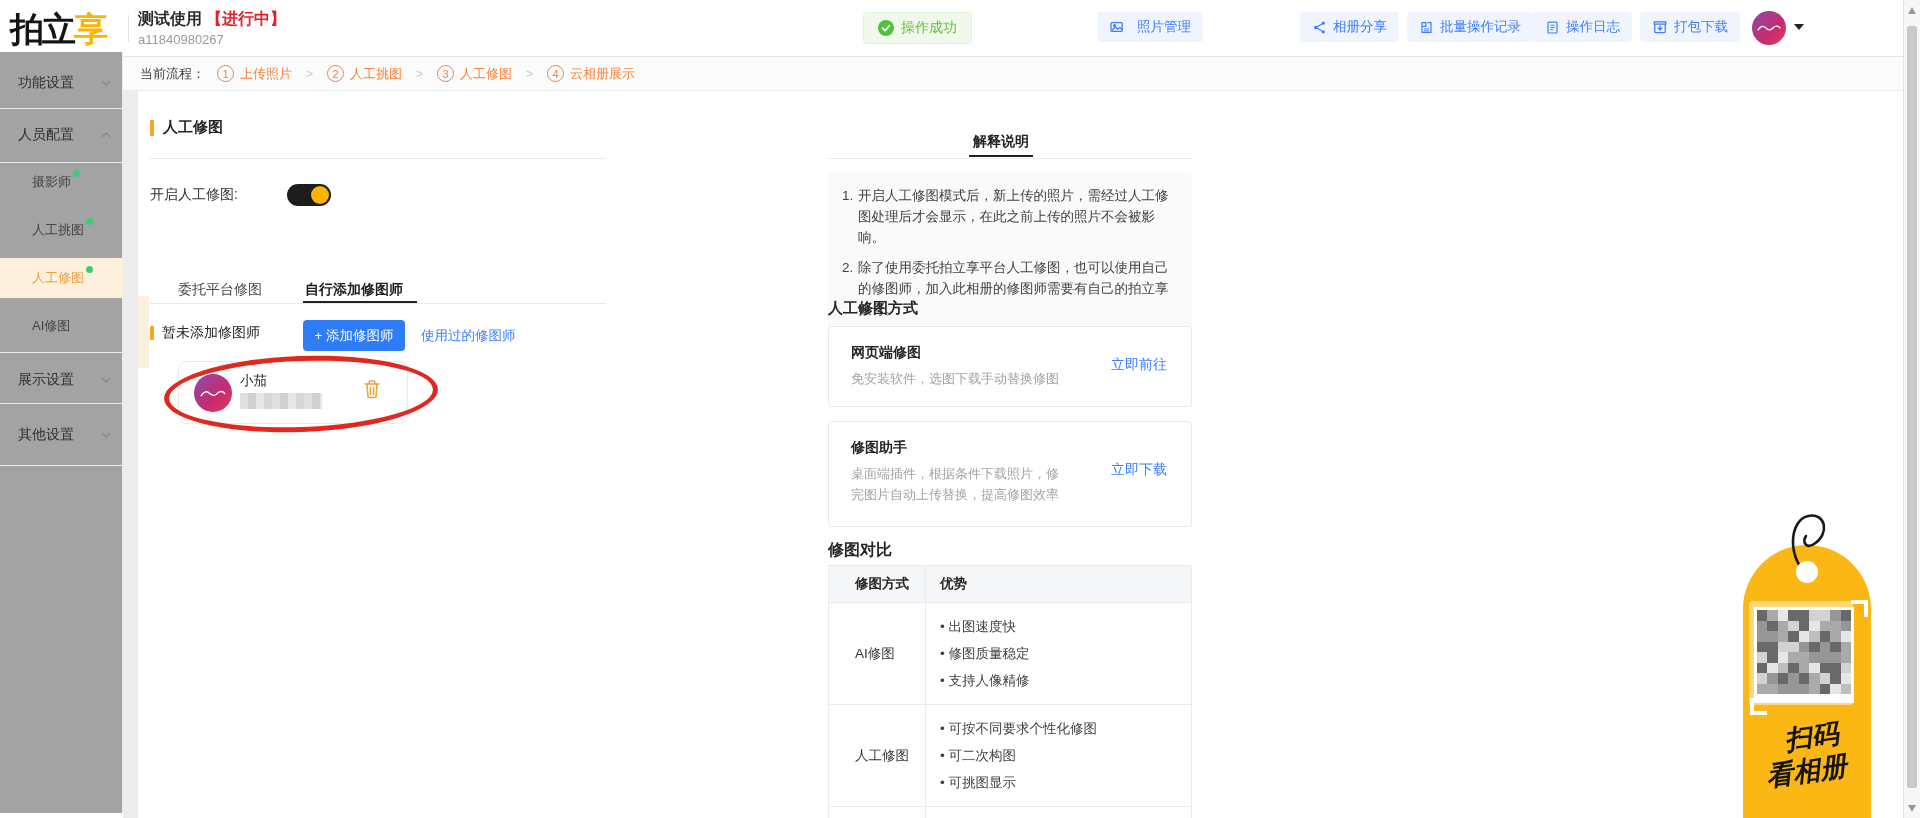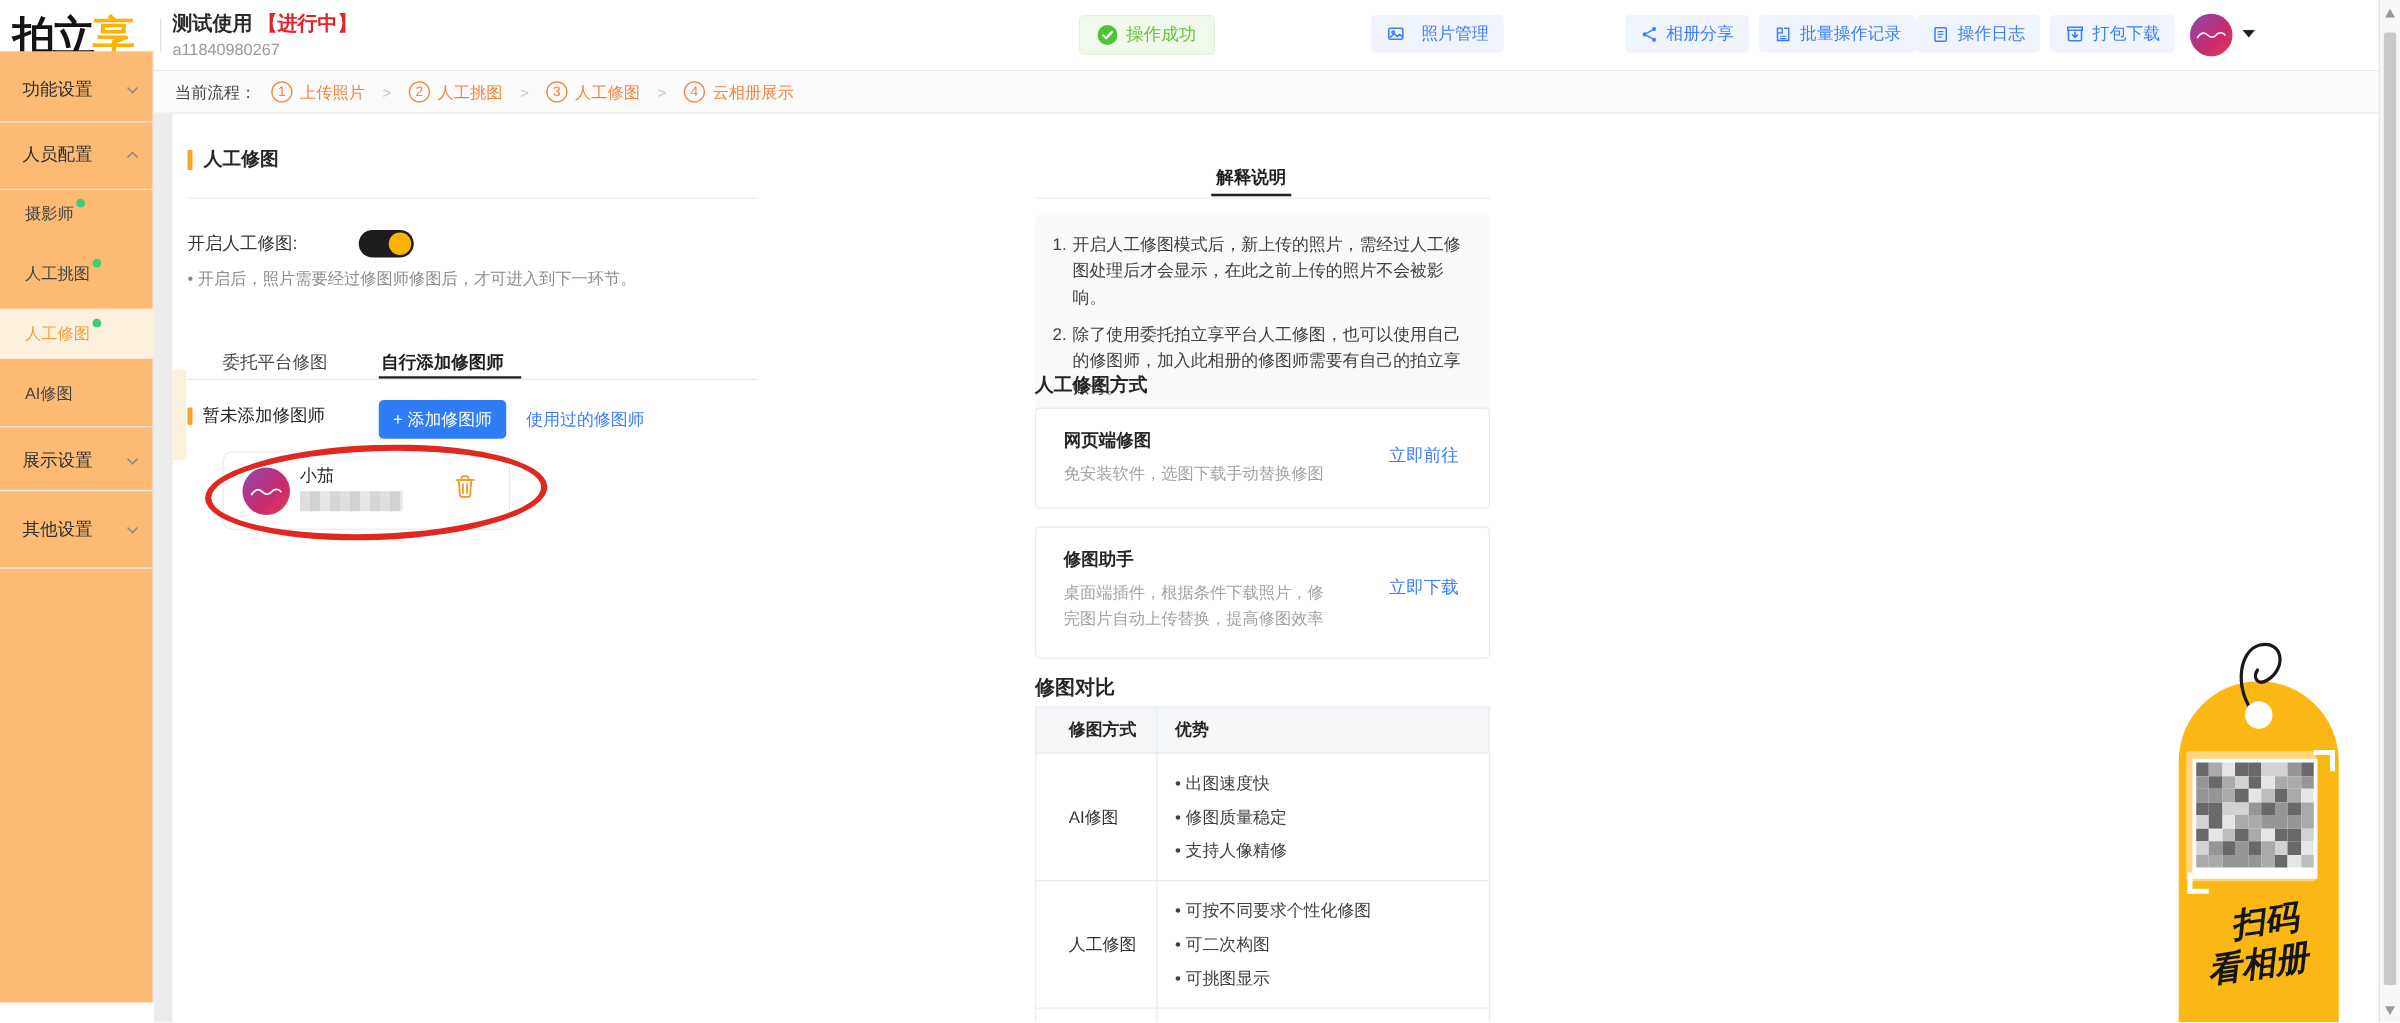--- a/index.html
+++ b/index.html
@@ -39,26 +39,26 @@
   
   .flowbar { left:123px; top:57px; width:1780px; height:34px; background:#fbfbfc; border-bottom:1px solid #ececec;
              display:flex; align-items:center; padding-left:17px; font-size:13px; }
   .flow-label { color:#444; margin-right:12px; }
   .flow-step { display:flex; align-items:center; gap:6px; color:#f7823c; }
   .flow-num { width:17px; height:17px; border:1px solid #f7823c; border-radius:50%; font-size:11px;
               display:flex; align-items:center; justify-content:center; }
   .flow-sep { color:#c8c8c8; margin:0 14px; font-size:12px; }
 
   
-  .sidebar { left:0; top:41px; width:123px; height:761px; background:#fdba74; border-right:1px solid #ececec; }
+  .sidebar { left:0; top:52px; width:123px; height:761px; background:#a3a3a3; border-right:1px solid #ececec; }
   .side-group { position:absolute; left:0; width:123px; height:32px; display:flex; align-items:center;
                 padding:0 12px 0 18px; font-size:14px; color:#2f2f2f; cursor:pointer; }
   .side-group .grow { flex:1; }
   .side-child { position:absolute; left:0; width:123px; height:32px; display:flex; align-items:center;
-                padding-left:20px; font-size:13px; color:#454545; cursor:pointer; }
+                padding-left:32px; font-size:13px; color:#454545; cursor:pointer; }
   .side-child.active { background:#fdf0dd; color:#eda23c; height:40px; }
   .side-divider { position:absolute; left:0; width:123px; height:1px; background:#ebebeb; }
   .dot { position:relative; }
   .dot::after { content:""; position:absolute; right:-9px; top:-3px; width:7px; height:7px;
                 border-radius:50%; background:#3ecc76; }
   .chev { width:10px; height:10px; }
 
   
   .gutter { left:123px; top:91px; width:15px; height:727px; background:#ececec; }
   .peach-marker { left:138px; top:296px; width:11px; height:72px; background:#fbf0dc; }
@@ -308,21 +308,20 @@
     <span class="orange-bar"></span>
     <span class="sec-title-text">人工修图</span>
   </div>
   <div class="abs hr-left"></div>
 
   <div class="abs toggle-label">开启人工修图:</div>
   <div class="abs toggle">
     <div class="toggle-knob"></div>
   </div>
 
-  <div class="abs note-gray">• 开启后，照片需要经过修图师修图后，才可进入到下一环节。</div>
 
   <div class="abs tab-left-1">委托平台修图</div>
   <div class="abs tab-left-2">自行添加修图师</div>
   <div class="abs tab-left-underline"></div>
   <div class="abs tab-left-border"></div>
 
   <div class="abs empty-row">
     <span class="orange-bar" style="height:14px;"></span>
     <span class="empty-text">暂未添加修图师</span>
   </div>

